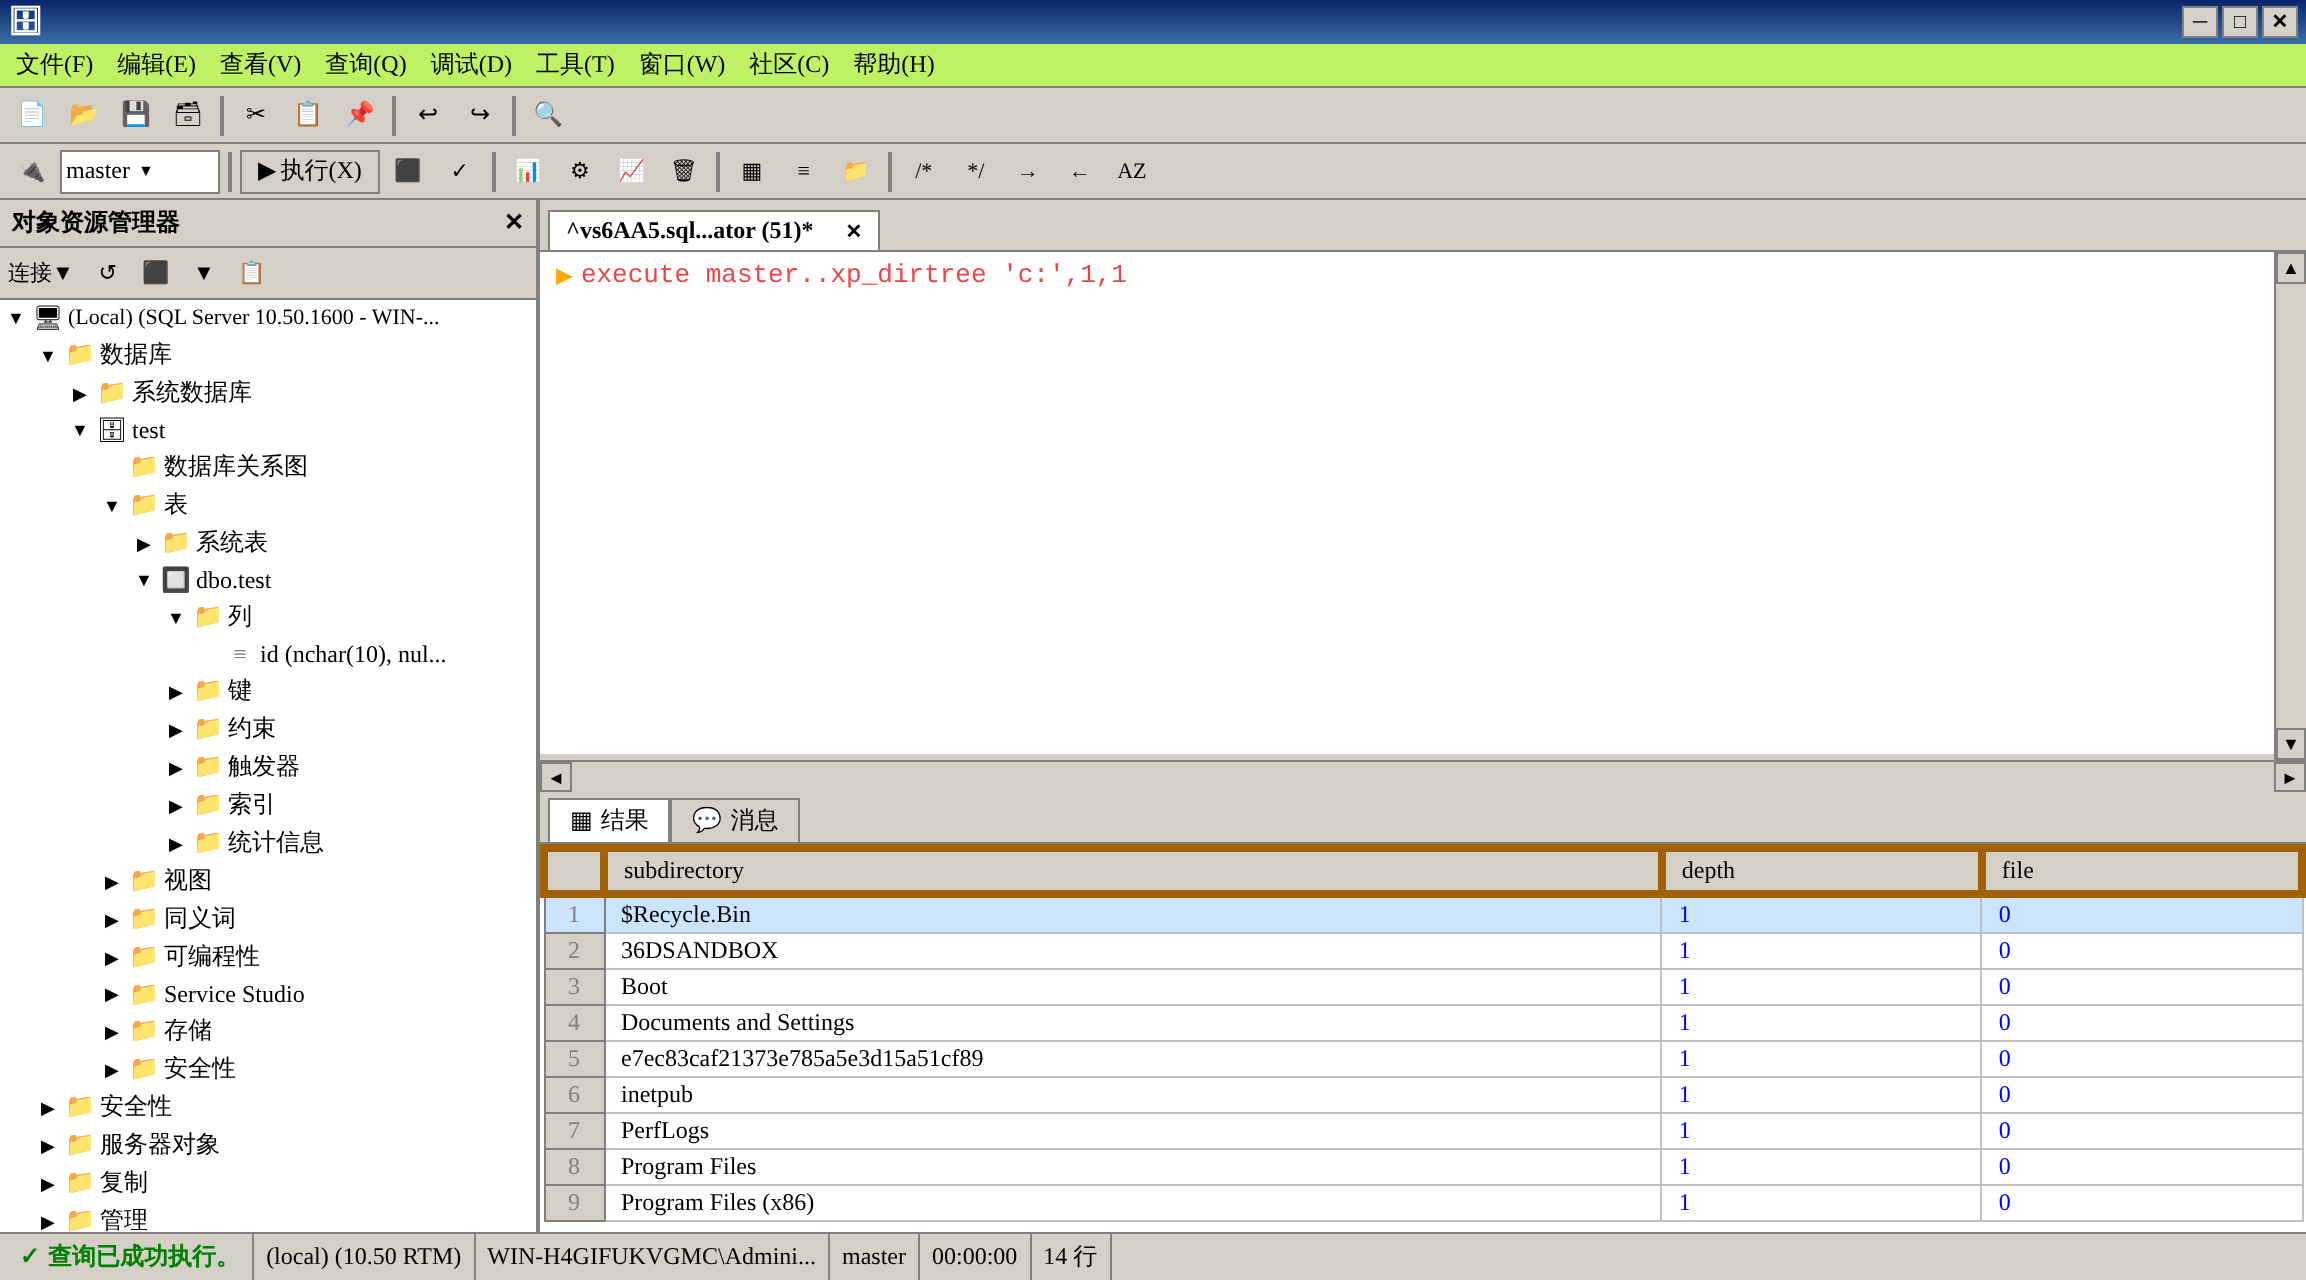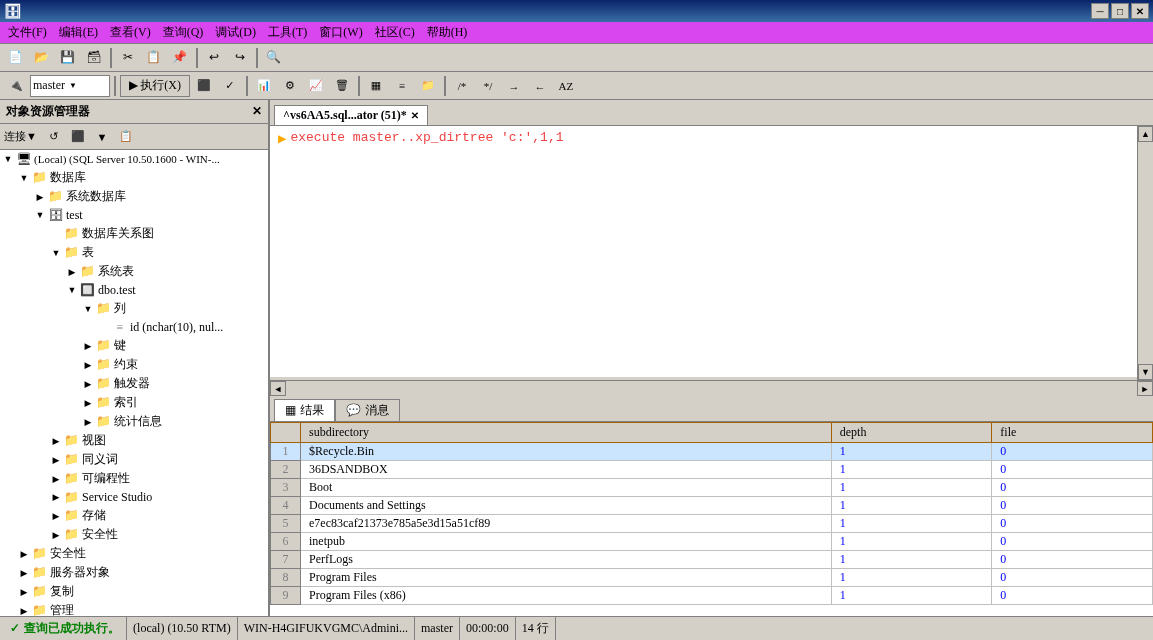--- a/index.html
+++ b/index.html
@@ -22,21 +22,21 @@
       width: 18px; height: 16px;
       background: #d4d0c8;
       border: 1px solid #808080;
       font-size: 10px;
       display: flex; align-items: center; justify-content: center;
       cursor: pointer; color: black;
     }
 
     
     .menu-bar {
-      background: #d946ef;
+      background: #bef264;
       height: 22px;
       display: flex;
       align-items: center;
       border-bottom: 1px solid #808080;
       padding: 0 2px;
     }
     .menu-item {
       padding: 2px 6px;
       font-size: 12px;
       cursor: pointer;
@@ -192,21 +192,21 @@
       border-bottom: 1px solid #808080;
       height: 26px;
     }
     .tab {
       background: #d4d0c8;
       border: 1px solid #808080;
       border-bottom: none;
       padding: 2px 8px;
       font-size: 12px;
       cursor: pointer;
-      display: flex; align-items: center; gap: 4px;
+      display: flex; align-items: center; gap: 16px;
     }
     .tab.active {
       background: white;
       font-weight: bold;
     }
     .tab-close { font-size: 10px; cursor: pointer; }
 
     
     .code-editor {
       flex: 1;
@@ -255,21 +255,21 @@
       overflow: auto;
       background: white;
     }
     .results-table {
       width: 100%;
       border-collapse: collapse;
       font-size: 12px;
     }
     .results-table th {
       background: #d4d0c8;
-      border: 1px solid #a16207;
+      border: 4px solid #a16207;
       padding: 2px 8px;
       text-align: left;
       font-weight: normal;
       position: sticky;
       top: 0;
     }
     .results-table td {
       border: 1px solid #c0c0c0;
       padding: 1px 8px;
       min-width: 60px;

